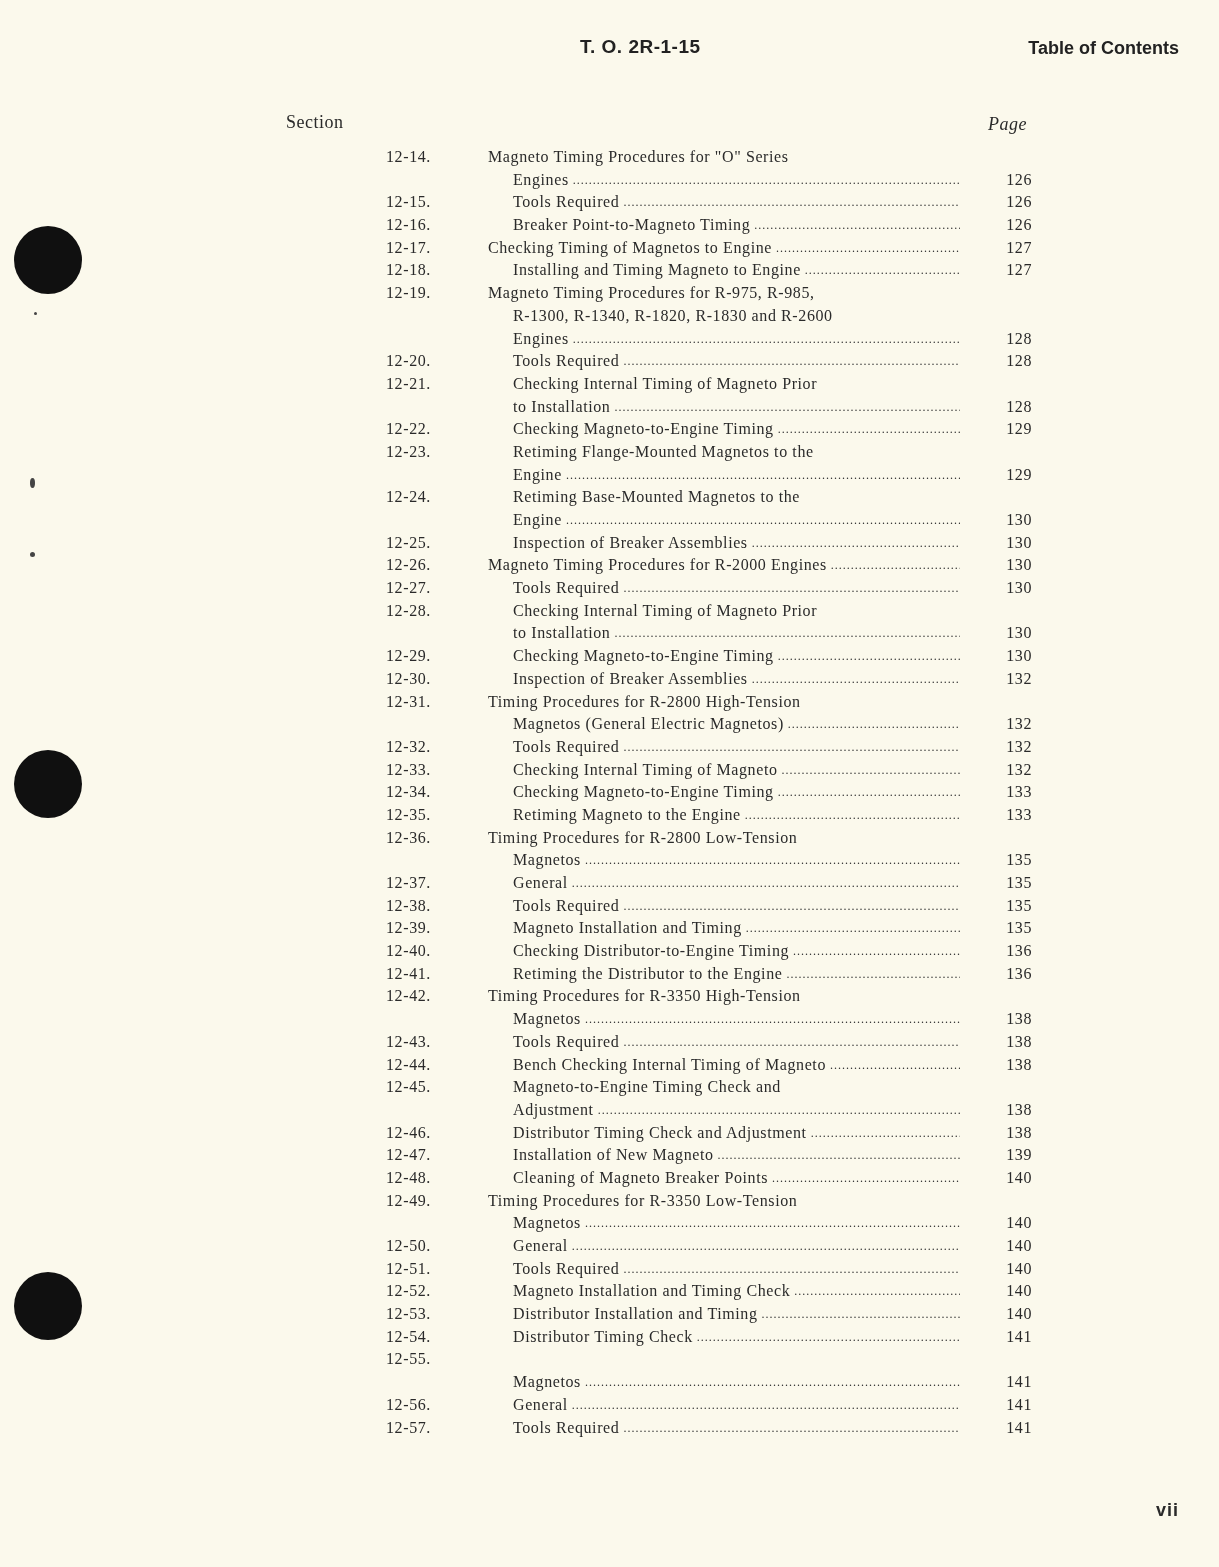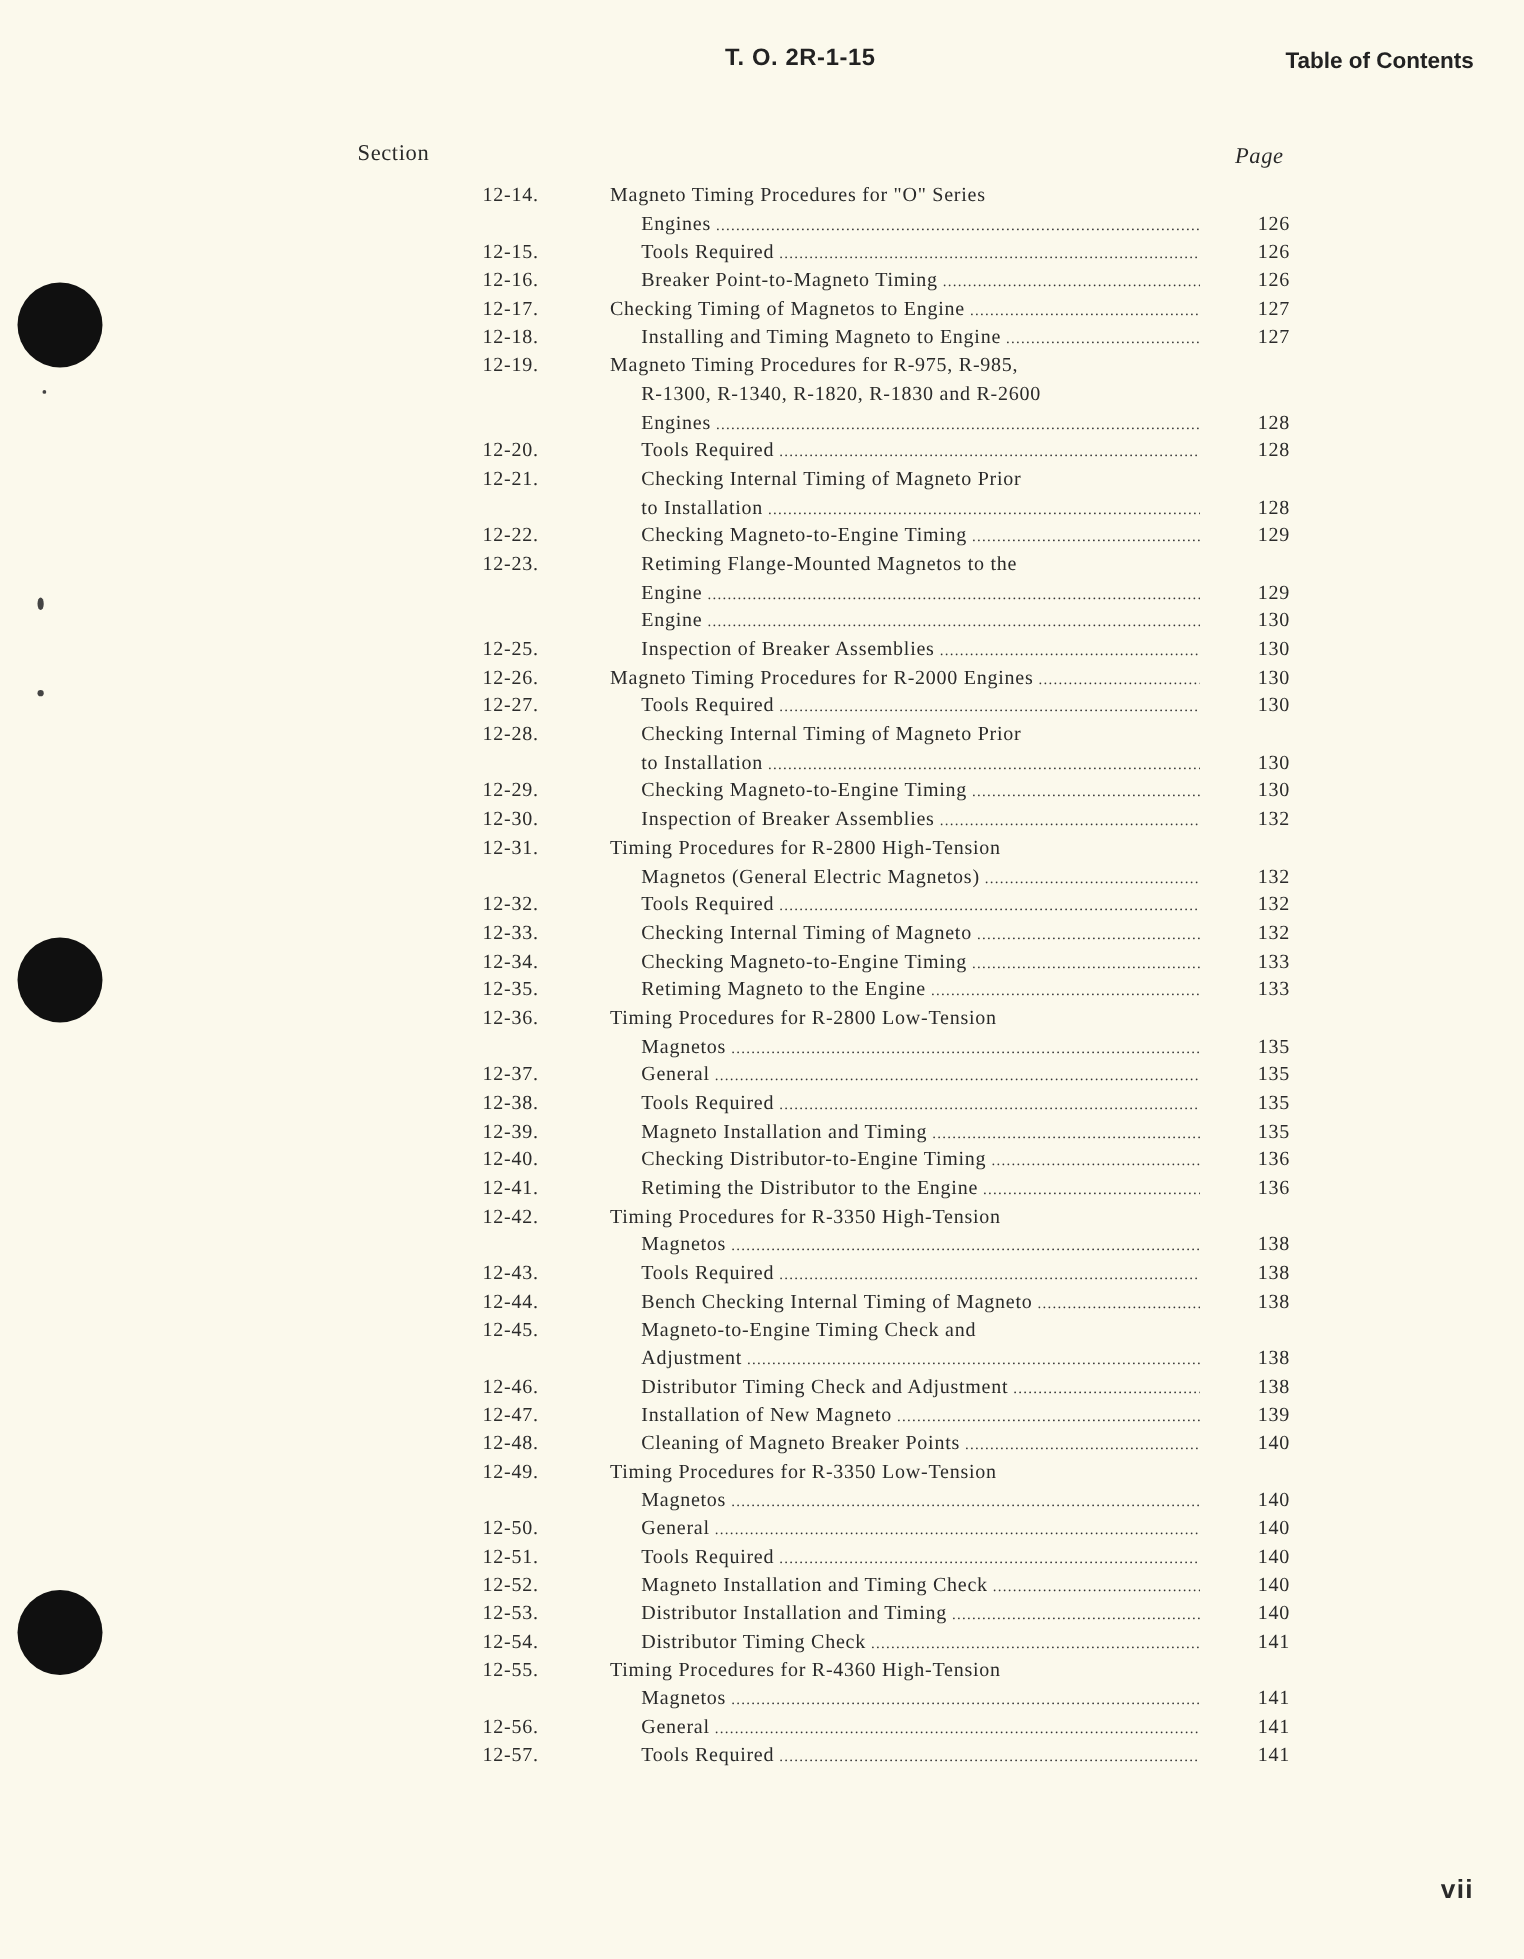--- a/index.html
+++ b/index.html
@@ -34,21 +34,21 @@
     .row { position: relative; height: 22.7px; font-size: 16px; line-height: 22.7px; letter-spacing: 0.6px; white-space: nowrap; }
     .num { position: absolute; left: 0; }
     .title { position: absolute; left: 102px; right: 76px; display: flex; }
     .title.sub { left: 127px; }
     .title .t { flex: 0 0 auto; padding-right: 4px; }
     .title .dots { flex: 1 1 auto; overflow: hidden; letter-spacing: 1px; font-size: 12px; color: #333; }
     .title .dots::before { content: "................................................................................................................................................................"; }
     .pg { position: absolute; right: 4px; text-align: center; }
     .footer-page {
       position: absolute; right: 40px; top: 1500px;
-      font-family: "Liberation Sans", "DejaVu Sans", sans-serif; font-weight: bold; font-size: 21px; letter-spacing: 1px;
+      font-family: "Liberation Sans", "DejaVu Sans", sans-serif; font-weight: bold; font-size: 18px; letter-spacing: 1px;
     }
   </style>
 </head>
 <body>
 
 <div class="hole" style="top:226px;"></div>
 <div class="hole" style="top:750px;"></div>
 <div class="hole" style="top:1272px;"></div>
 <div class="speck" style="left:34px; top:312px;"></div>
 <div class="speck" style="left:30px; top:478px; width:5px; height:10px;"></div>
@@ -160,20 +160,26 @@
       </span>
     </div>
     <div class="row">
       <span class="title sub">
         <span class="t">Engine</span>
         <span class="dots"></span>
       </span>
       <span class="pg">129</span>
     </div>
     <div class="row">
+      <span class="num">12-24.</span>
+      <span class="title sub">
+        <span class="t">Retiming Base-Mounted Magnetos to the</span>
+      </span>
+    </div>
+    <div class="row">
       <span class="title sub">
         <span class="t">Engine</span>
         <span class="dots"></span>
       </span>
       <span class="pg">130</span>
     </div>
     <div class="row">
       <span class="num">12-25.</span>
       <span class="title sub">
         <span class="t">Inspection of Breaker Assemblies</span>
@@ -438,23 +444,20 @@
     <div class="row">
       <span class="num">12-54.</span>
       <span class="title sub">
         <span class="t">Distributor Timing Check</span>
         <span class="dots"></span>
       </span>
       <span class="pg">141</span>
     </div>
     <div class="row">
       <span class="num">12-55.</span>
-      <span class="title">
-        <span class="t">Timing Procedures for R-4360 High-Tension</span>
-      </span>
     </div>
     <div class="row">
       <span class="title sub">
         <span class="t">Magnetos</span>
         <span class="dots"></span>
       </span>
       <span class="pg">141</span>
     </div>
     <div class="row">
       <span class="num">12-56.</span>

